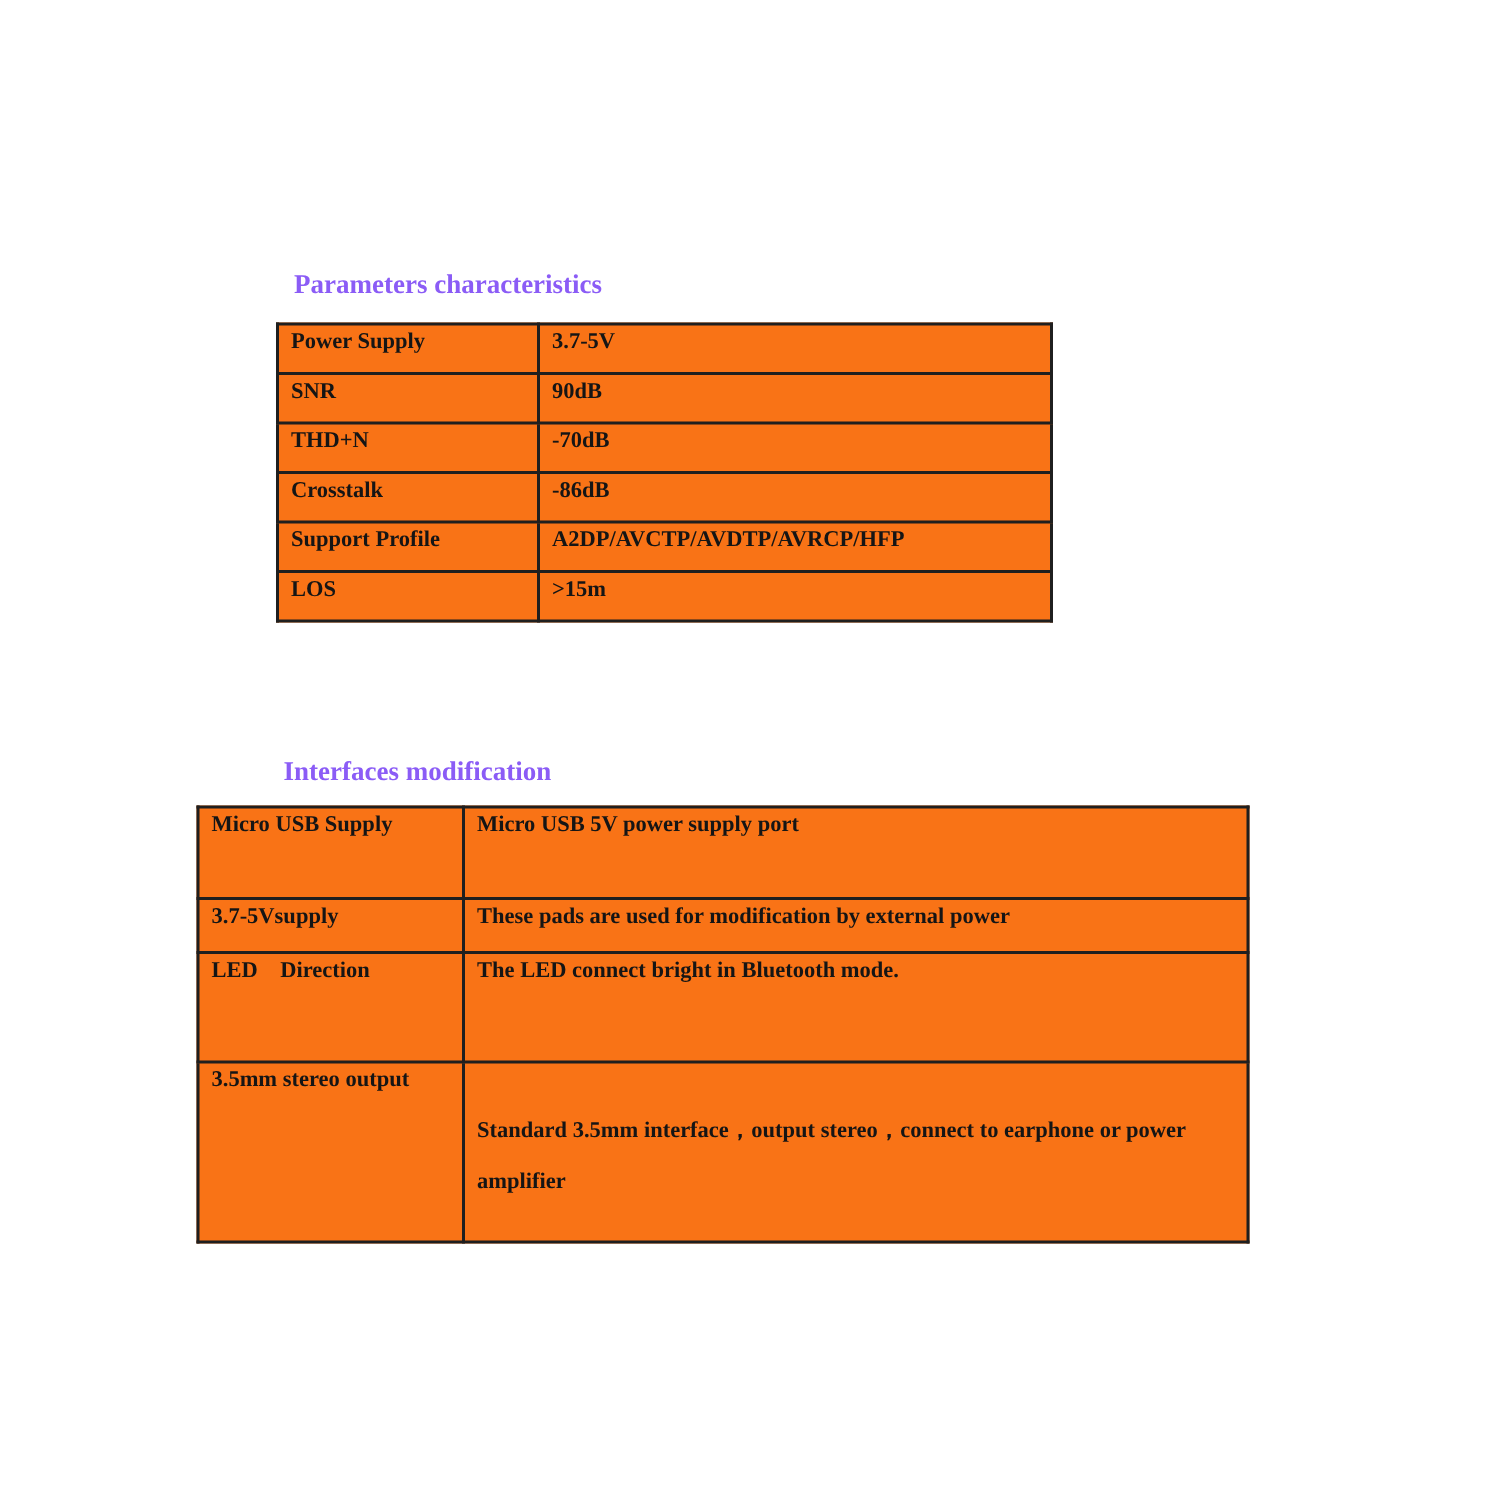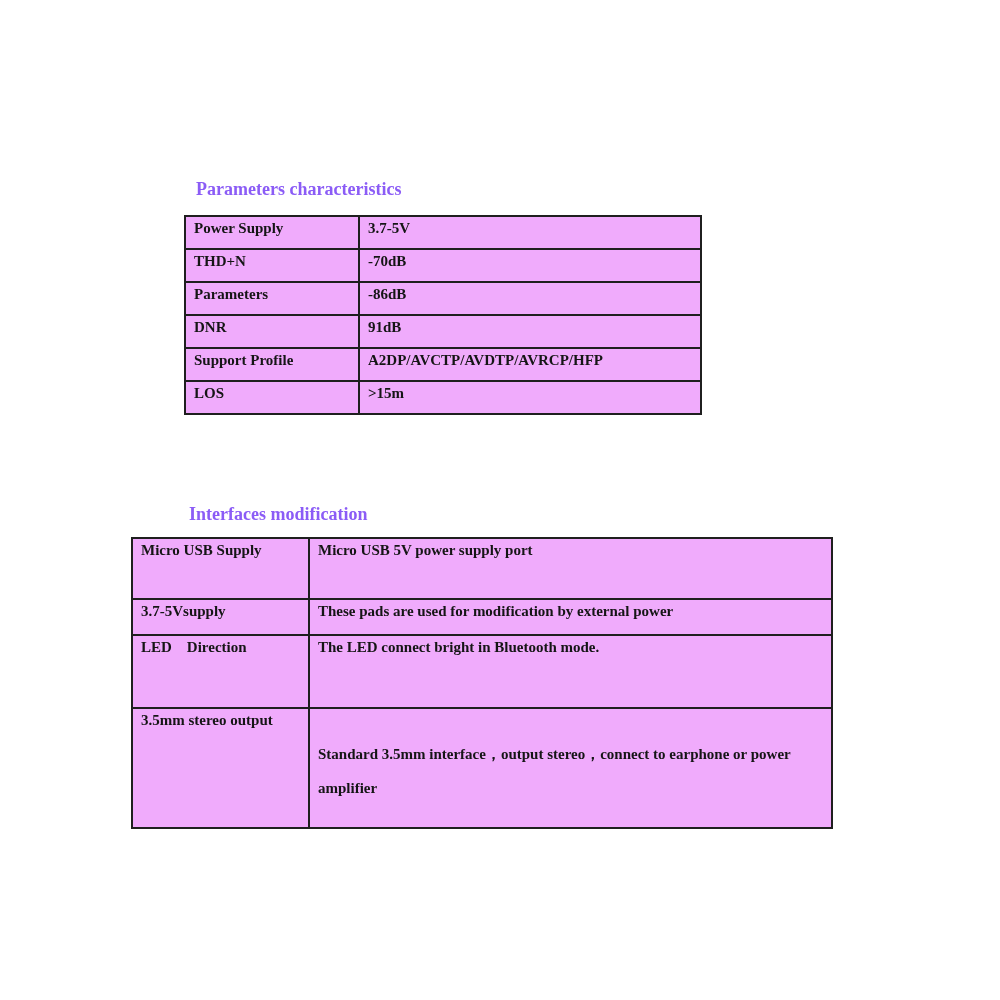--- a/index.html
+++ b/index.html
@@ -22,21 +22,21 @@
     color: #8b5cf6;
     white-space: nowrap;
   }
   #params-title { left: 196px; top: 179px; }
   #ifaces-title { left: 189px; top: 504px; }
 
   table.spec {
     position: absolute;
     border-collapse: collapse;
     table-layout: fixed;
-    background: #f0abfc;
+    background: #f97316;
   }
   table.spec td {
     border: 2px solid #1f1f1f;
     font-weight: bold;
     font-size: 15px;
     color: #151515;
     vertical-align: top;
     padding: 3px 8px 2px 8px;
     overflow: hidden;
   }
@@ -70,30 +70,30 @@
     <colgroup>
         <col class="c1">
         <col class="c2">
       </colgroup>
     <tbody>
       <tr>
         <td class="label-cell">Power Supply</td>
         <td class="value-cell">3.7-5V</td>
       </tr>
       <tr>
+        <td class="label-cell">SNR</td>
+        <td class="value-cell">90dB</td>
+      </tr>
+      <tr>
         <td class="label-cell">THD+N</td>
         <td class="value-cell">-70dB</td>
       </tr>
       <tr>
-        <td class="label-cell">Parameters</td>
+        <td class="label-cell">Crosstalk</td>
         <td class="value-cell">-86dB</td>
-      </tr>
-      <tr>
-        <td class="label-cell">DNR</td>
-        <td class="value-cell">91dB</td>
       </tr>
       <tr>
         <td class="label-cell">Support Profile</td>
         <td class="value-cell">A2DP/AVCTP/AVDTP/AVRCP/HFP</td>
       </tr>
       <tr>
         <td class="label-cell">LOS</td>
         <td class="value-cell">&gt;15m</td>
       </tr>
     </tbody>

